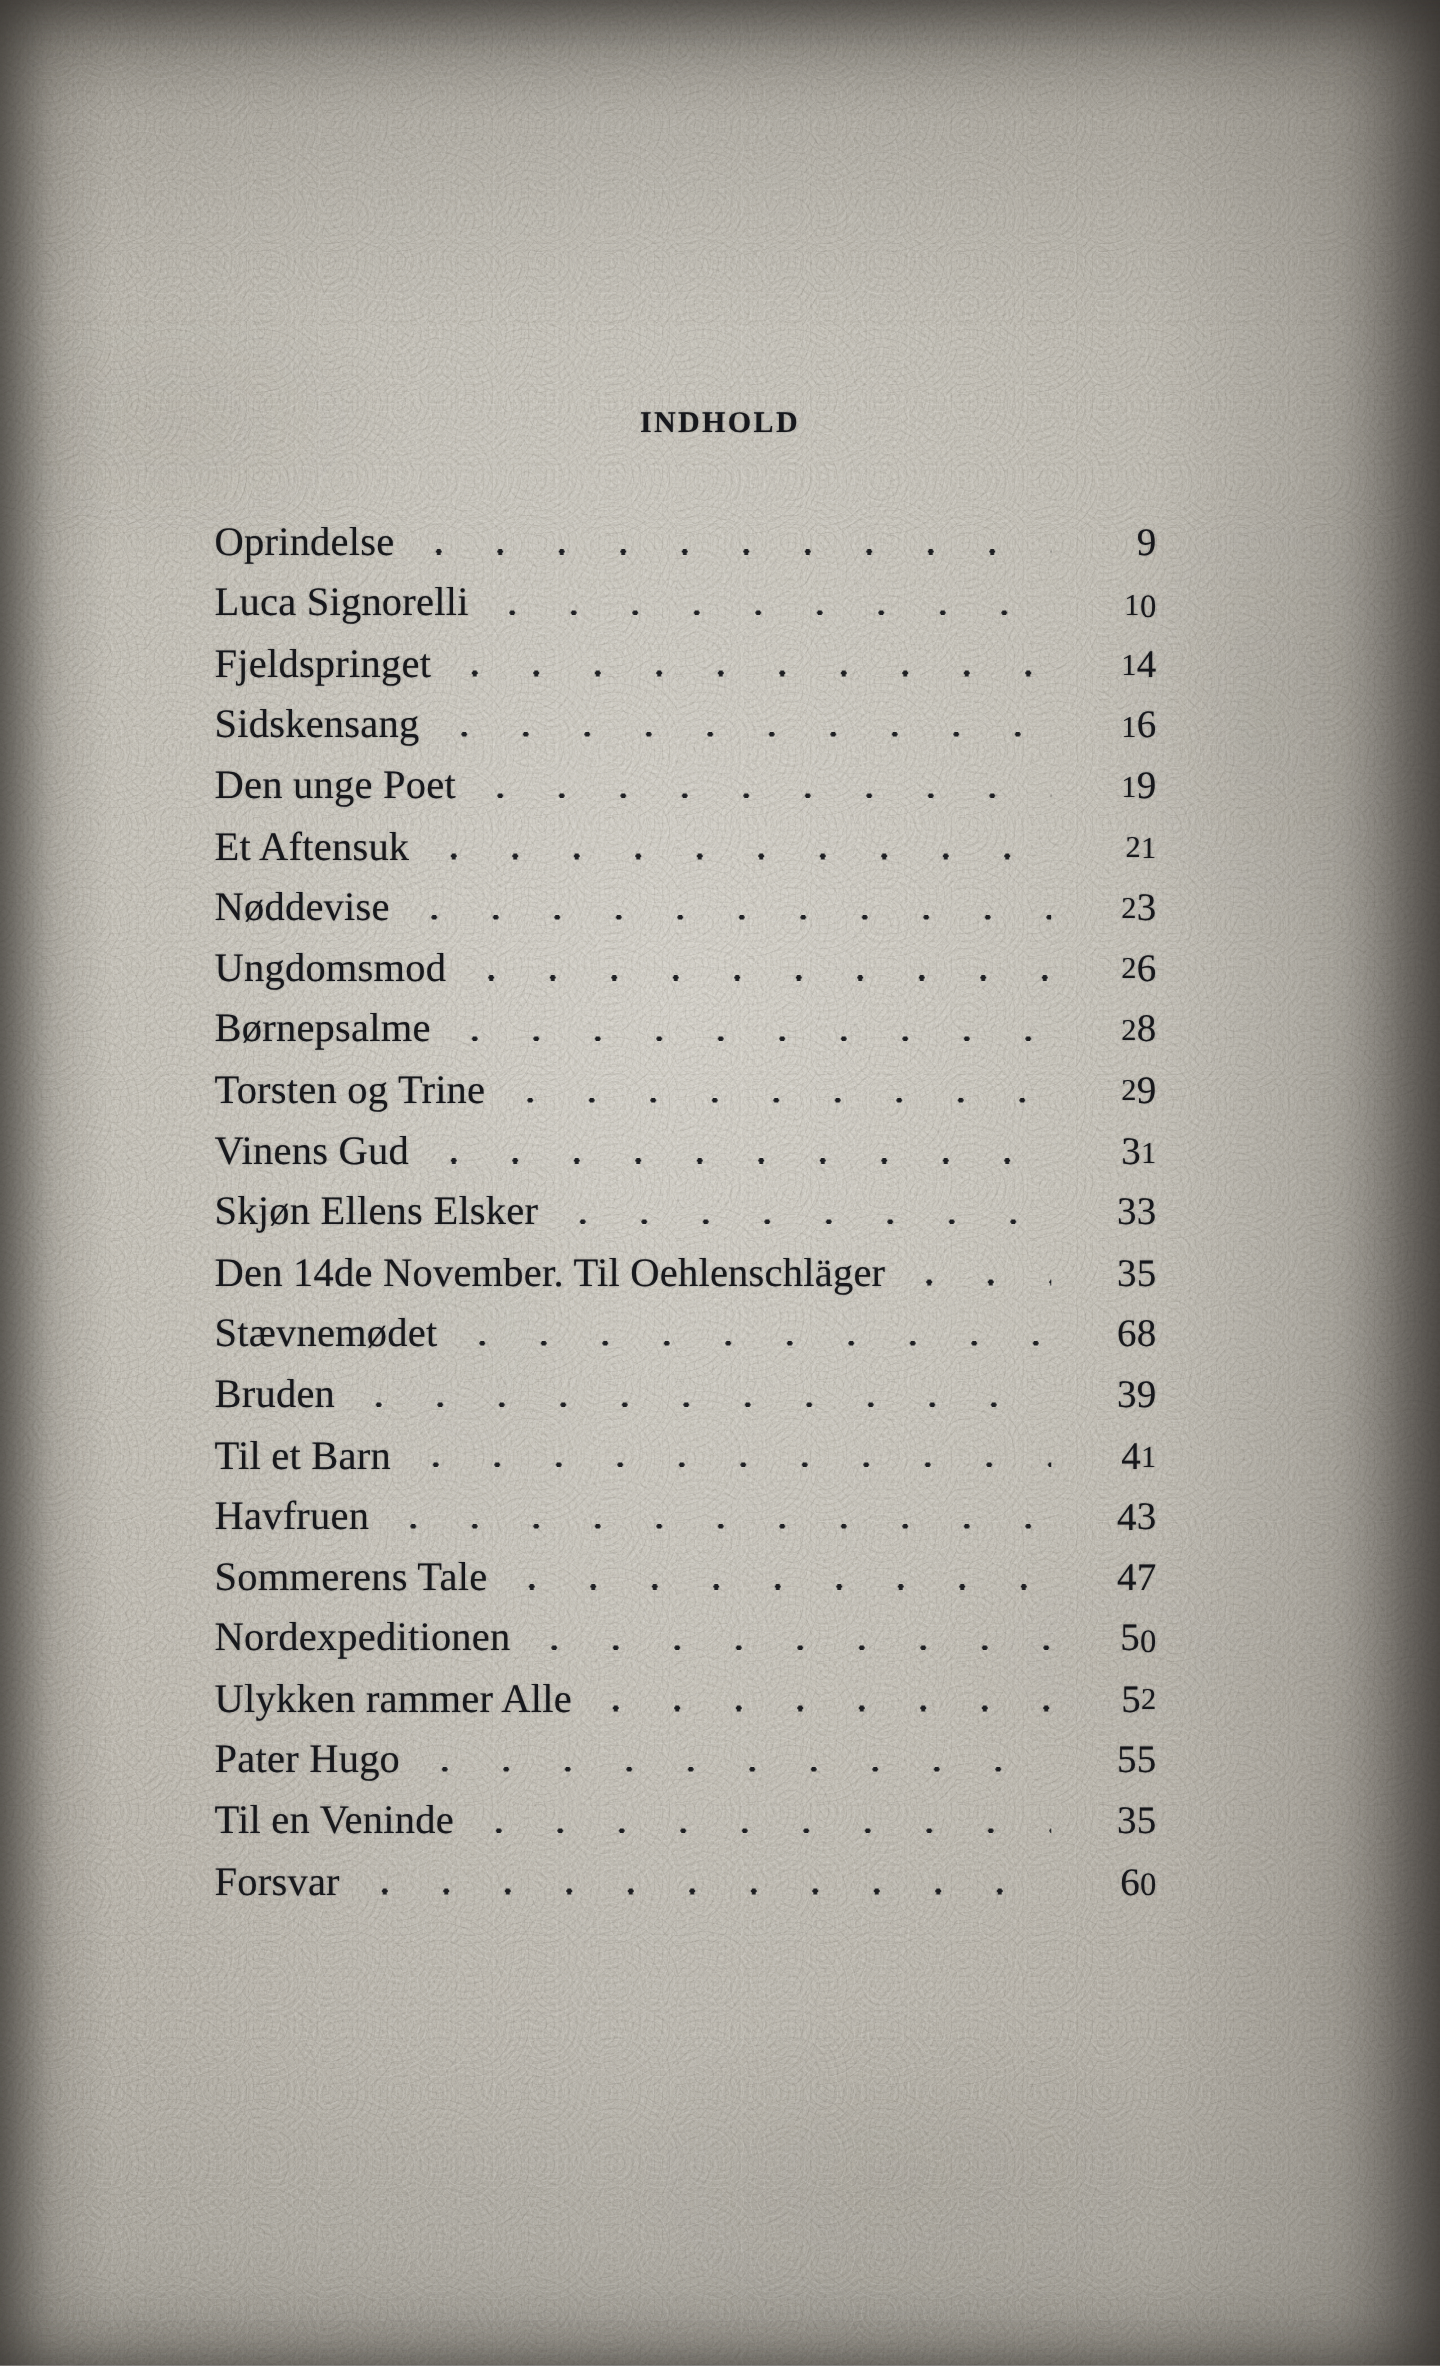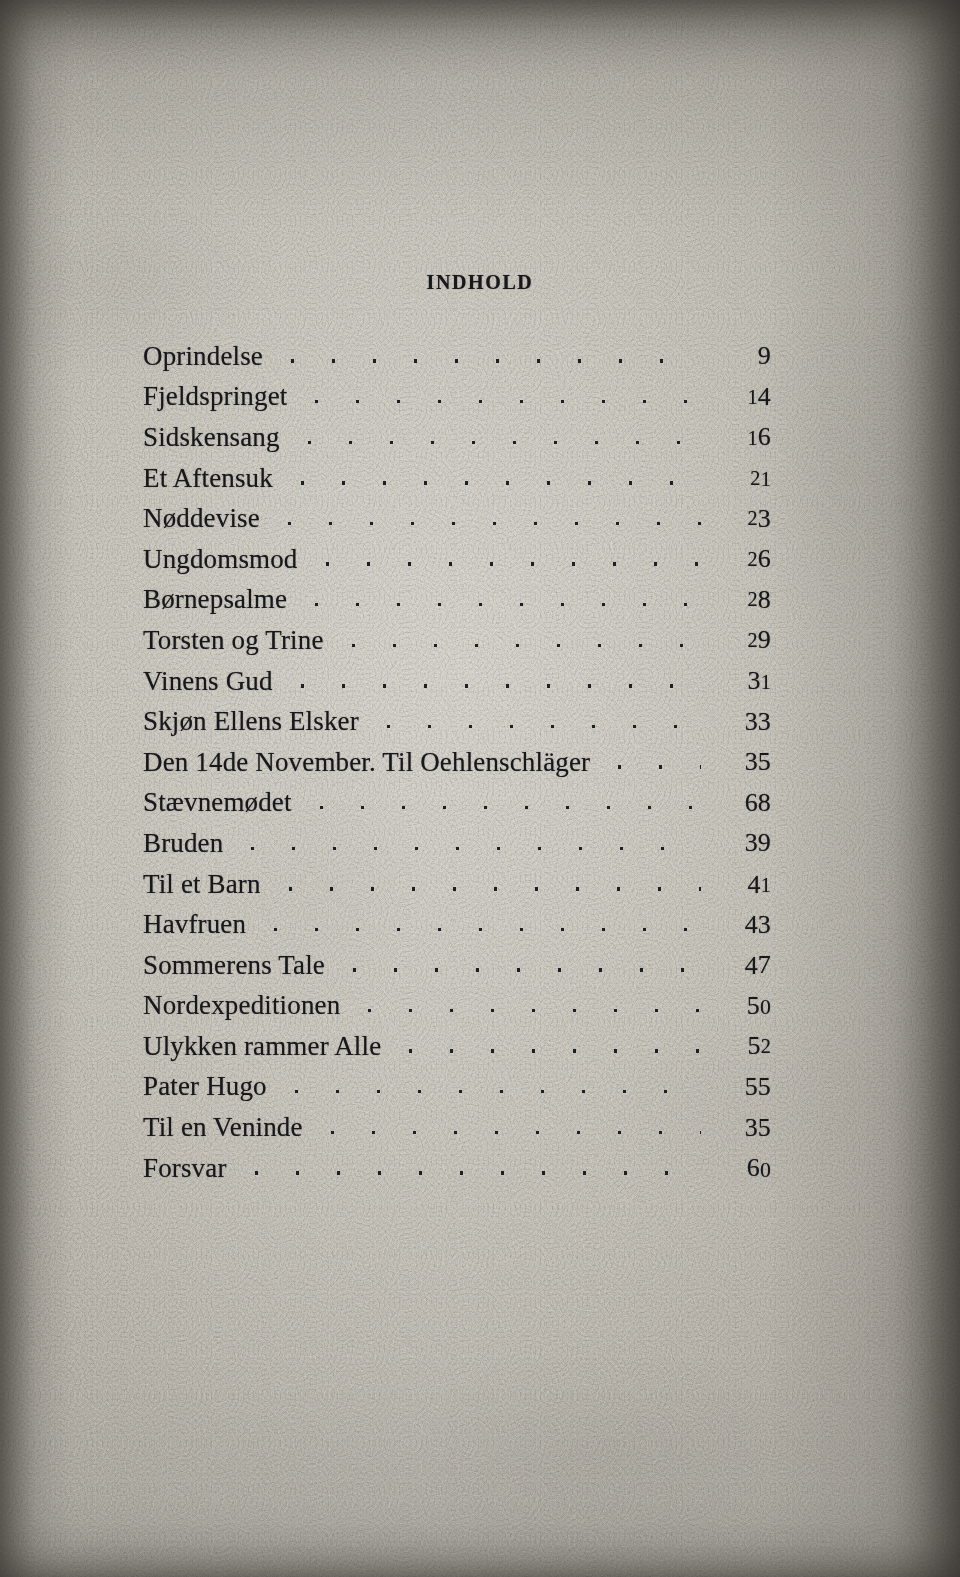--- a/index.html
+++ b/index.html
@@ -136,21 +136,21 @@
 
   .toc-list {
     position: absolute;
     left: 143px;
     top: 336px;
     width: 628px;
   }
 
   .toc-row {
     display: flex;
-    align-items: center;
+    align-items: flex-end;
     height: 40.6px;
     font-size: 27px;
     letter-spacing: 0.15px;
     color: #17181c;
     text-shadow: 0 0 1.05px rgba(22,22,26,0.5);
   }
 
   .toc-title {
     white-space: nowrap;
     flex: 0 0 auto;
@@ -248,28 +248,38 @@
 
     <div class="toc-heading">INDHOLD</div>
 
     <div class="toc-list">
         <div class="toc-row">
           <span class="toc-title">Oprindelse</span>
           <span class="toc-leader"></span>
           <span class="toc-page">9</span>
         </div>
         <div class="toc-row">
+          <span class="toc-title">Luca Signorelli</span>
+          <span class="toc-leader"></span>
+          <span class="toc-page"><span class="osf-one">1</span><span class="osf-zero">0</span></span>
+        </div>
+        <div class="toc-row">
           <span class="toc-title">Fjeldspringet</span>
           <span class="toc-leader"></span>
           <span class="toc-page"><span class="osf-one">1</span><span class="osf-four">4</span></span>
         </div>
         <div class="toc-row">
           <span class="toc-title">Sidskensang</span>
           <span class="toc-leader"></span>
           <span class="toc-page"><span class="osf-one">1</span>6</span>
+        </div>
+        <div class="toc-row">
+          <span class="toc-title">Den unge Poet</span>
+          <span class="toc-leader"></span>
+          <span class="toc-page"><span class="osf-one">1</span>9</span>
         </div>
         <div class="toc-row">
           <span class="toc-title">Et Aftensuk</span>
           <span class="toc-leader"></span>
           <span class="toc-page"><span class="osf-two">2</span><span class="osf-one">1</span></span>
         </div>
         <div class="toc-row">
           <span class="toc-title">Nøddevise</span>
           <span class="toc-leader"></span>
           <span class="toc-page"><span class="osf-two">2</span>3</span>

